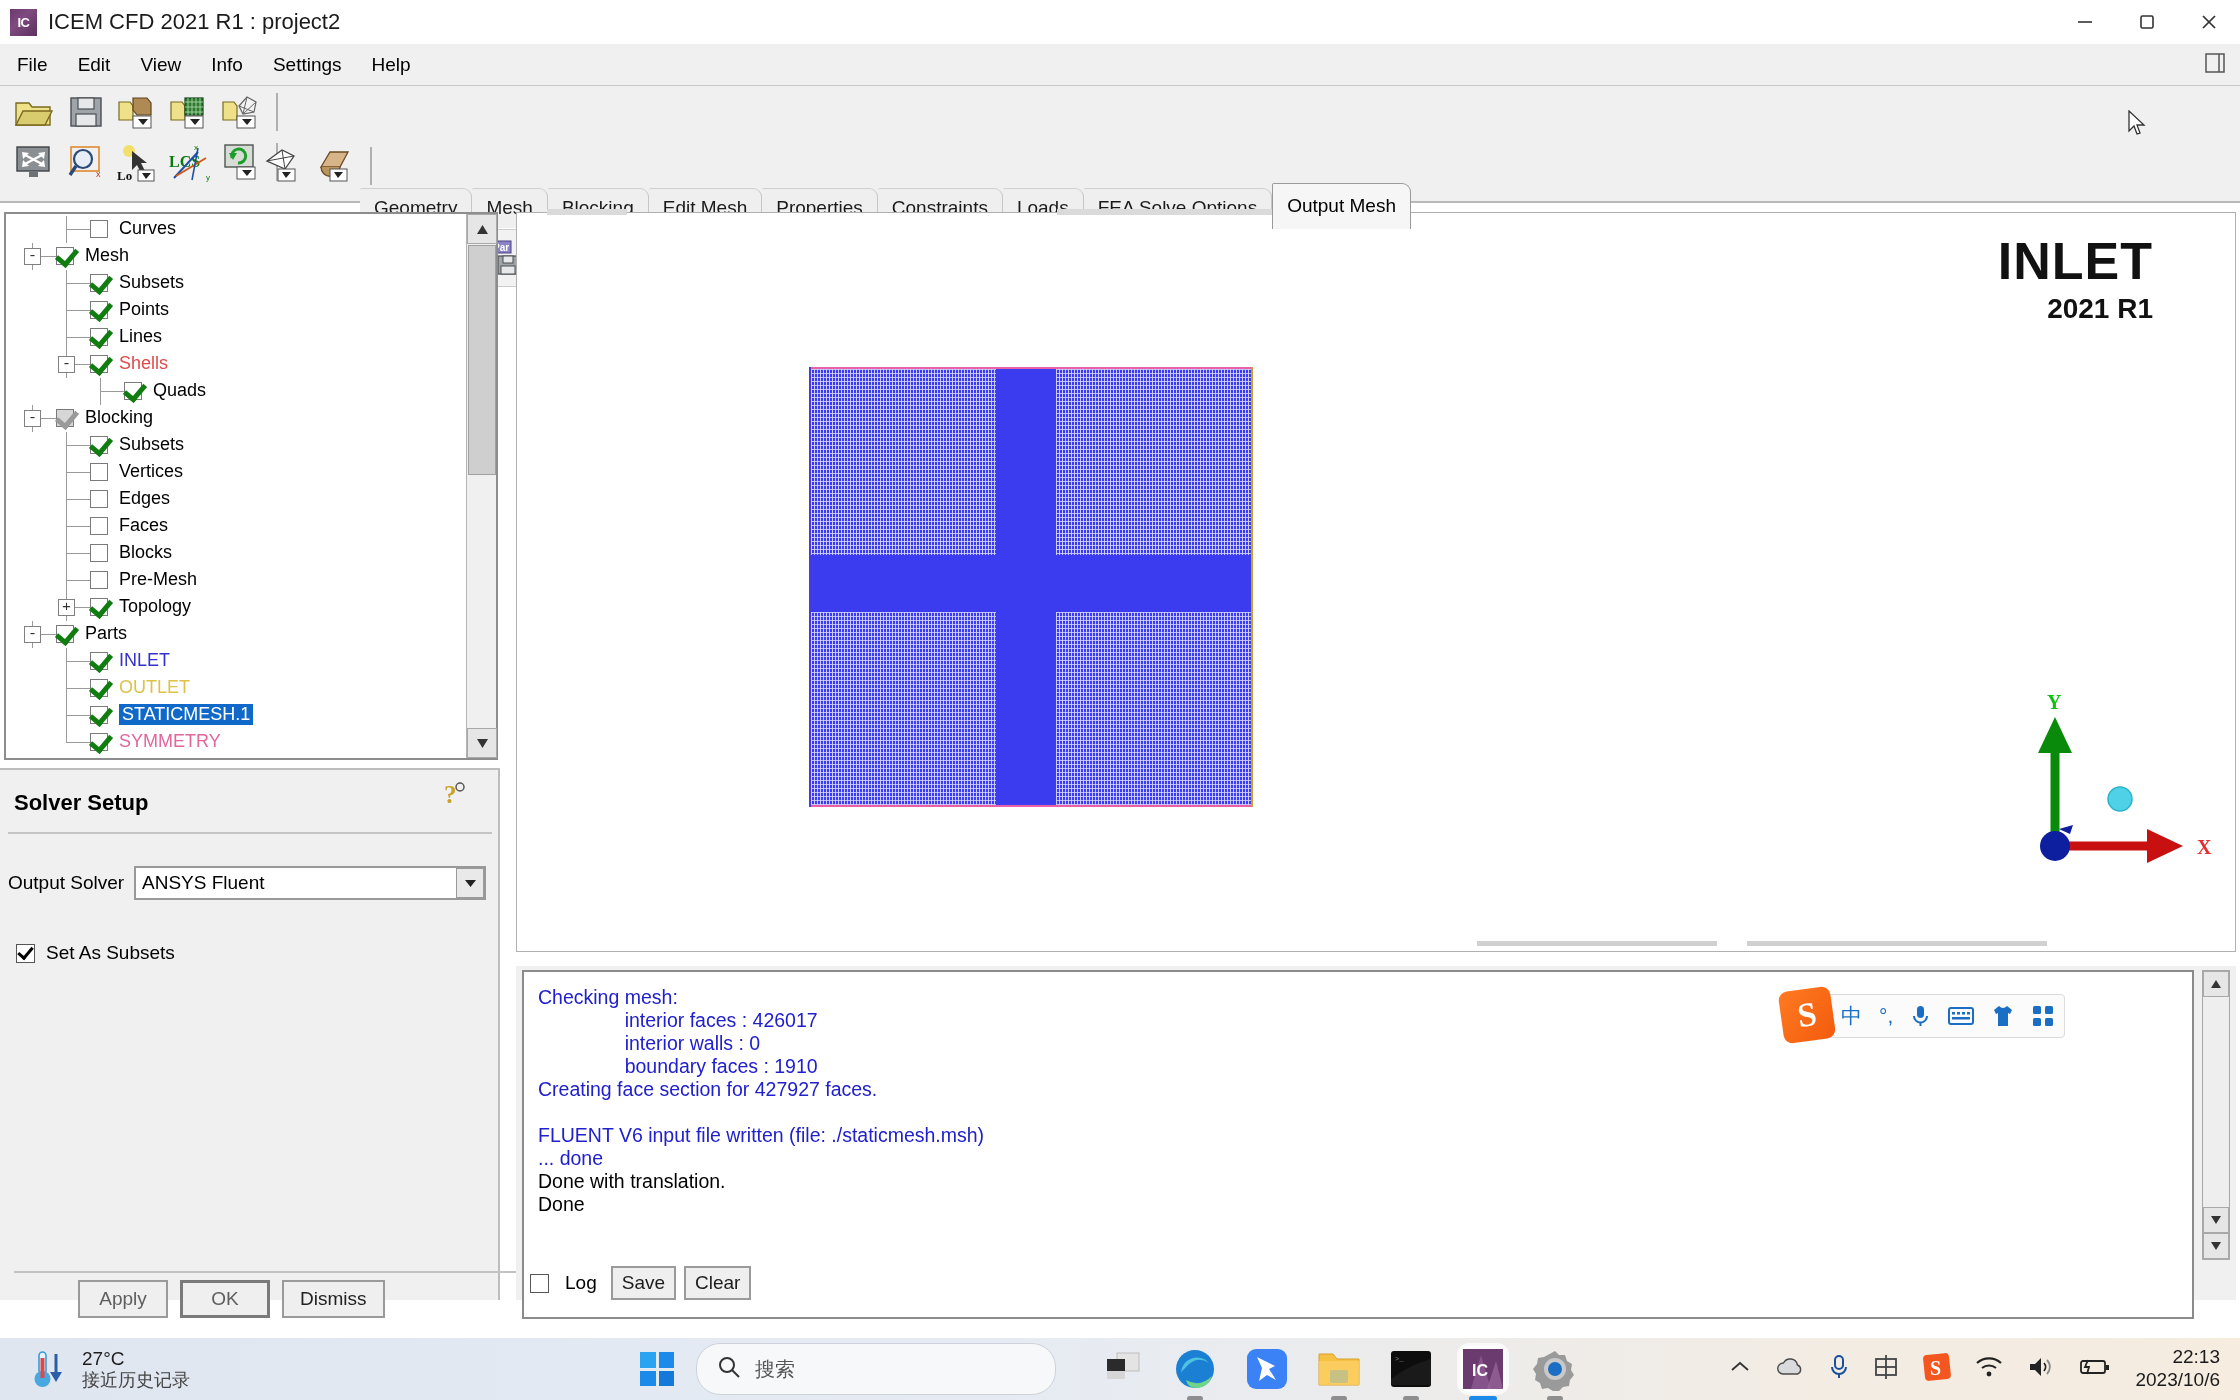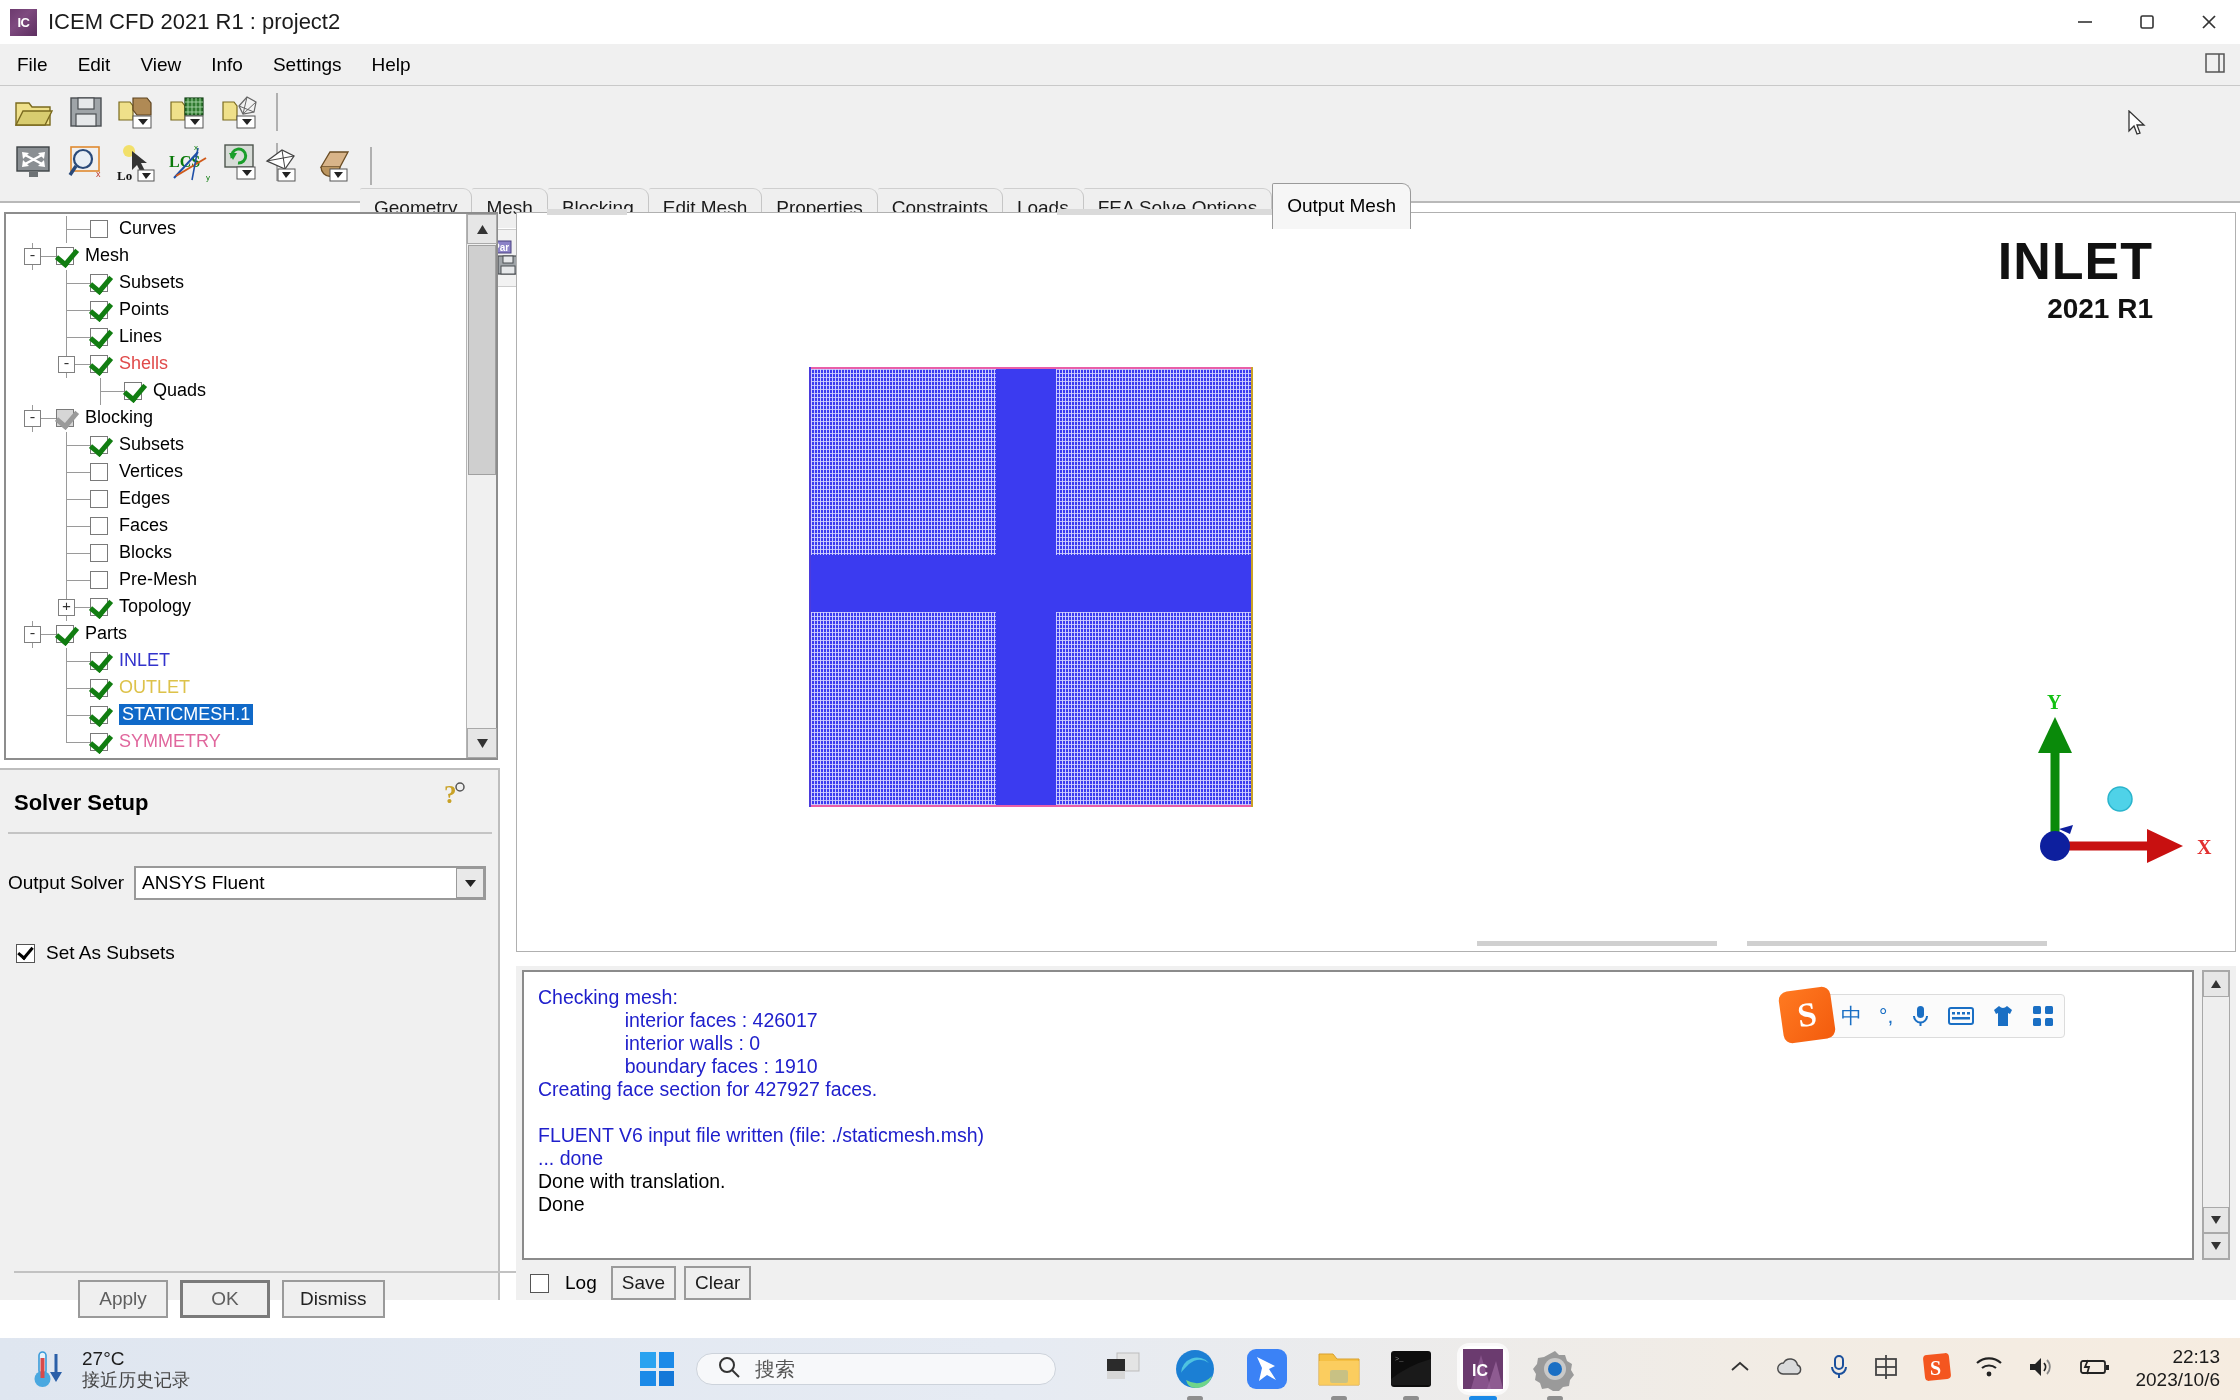--- a/index.html
+++ b/index.html
@@ -203,21 +203,21 @@
   .vp-hscroll .bar2 { position:absolute; left: 1230px; top: 4px; width: 300px; height: 5px; background:#d0d0d0; }
 
   .triad { position: absolute; right: 10px; bottom: 70px; width: 210px; height: 200px; }
 
   
   .logpanel {
     position: absolute; left: 516px; top: 966px; width: 1720px; height: 334px;
     background: #f0f0f0;
   }
   .logbox {
-    position: absolute; left: 6px; top: 4px; width: 1672px; height: 290px;
+    position: absolute; left: 6px; top: 4px; width: 1672px; height: 349px;
     background: #ffffff; border: 2px solid #8b8b8b; overflow: hidden;
   }
   .logtext { padding: 14px 0 0 14px; font-size: 19.5px; line-height: 23px; }
   .logline { white-space: pre; color: #000; font-family: "Liberation Sans", sans-serif; }
   .logline.blue { color: #2020cc; }
   .log-scroll {
     position: absolute; right: 6px; top: 4px; width: 28px; height: 290px;
     background: #eeeeee; border: 1px solid #a8a8a8;
   }
   .logctl { position: absolute; left: 14px; top: 300px; display: flex; align-items: center; gap: 8px; }
@@ -253,21 +253,21 @@
   .weather-txt .t1 { font-size: 19px; color: #1d1d1d; }
   .weather-txt .t2 { font-size: 18px; color: #444; }
   .tb-center { position: absolute; left: 640px; display: flex; align-items: center; gap: 22px; }
   .winlogo { width: 34px; height: 34px; display: grid; grid-template-columns: 1fr 1fr; grid-gap: 3px; }
   .winlogo i { background: #0a7fe0; display:block; }
   .winlogo i:nth-child(1){ background:#2aa3f0;}
   .winlogo i:nth-child(2){ background:#1b8ae8;}
   .winlogo i:nth-child(3){ background:#1b8ae8;}
   .winlogo i:nth-child(4){ background:#1478d8;}
   .searchbox {
-    width: 360px; height: 32px; border-radius: 24px; background: #f7f8fa;
+    width: 360px; height: 52px; border-radius: 24px; background: #f7f8fa;
     border: 1px solid #cdd3db; display: flex; align-items: center; padding-left: 20px; gap: 14px;
   }
   .searchbox .ph { font-size: 20px; color: #555; }
   .tb-icons { position: absolute; left: 1100px; display: flex; align-items: center; gap: 26px; }
   .tb-app { width: 46px; height: 46px; position: relative; display:flex; align-items:center; justify-content:center; }
   .tb-app .dot {
     position: absolute; bottom: -9px; left: 50%; transform: translateX(-50%);
     width: 16px; height: 5px; border-radius: 3px; background: #8e8e8e;
   }
   .tb-app.active .dot { width: 28px; background: #1b8ae8; }

